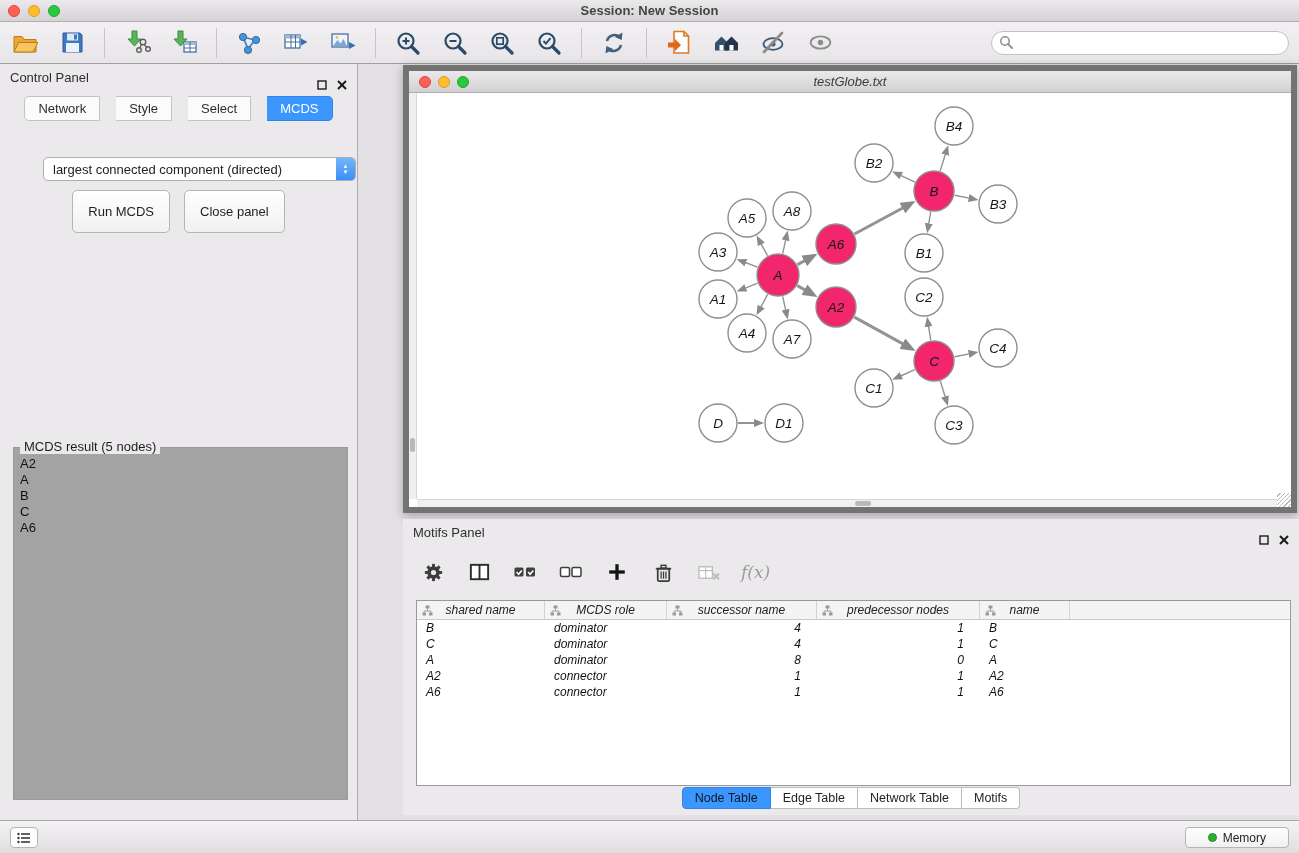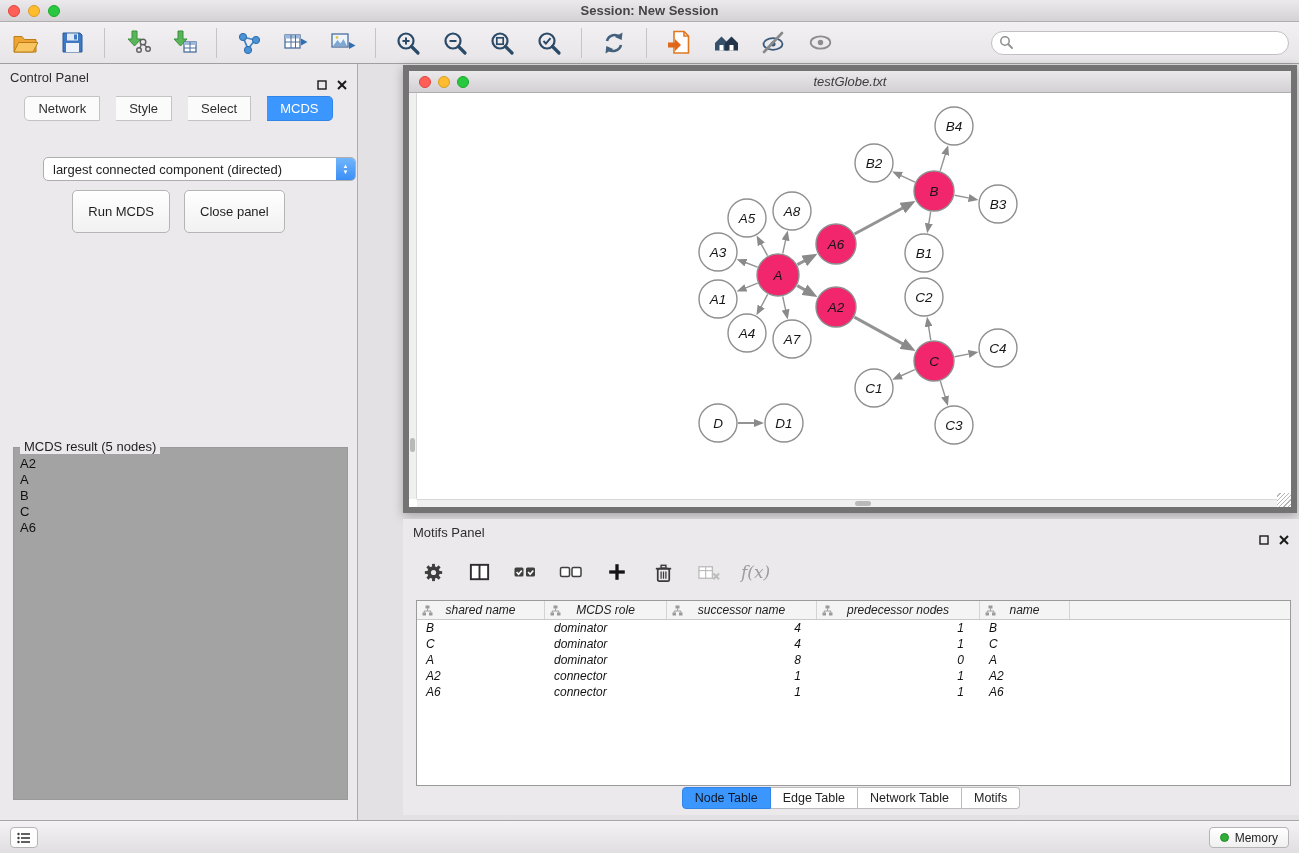--- a/index.html
+++ b/index.html
@@ -97,21 +97,21 @@
   .tp-tab:first-child { border-left:1px solid #bcbcbc; border-radius:4px 0 0 4px; }
   .tp-tab:last-child { border-radius:0 4px 4px 0; }
   .tp-tab.selected { background:#3b97fd; border-color:#3185e8; color:#0f172a; }
 
   
   .statusbar { position:absolute; left:0; bottom:0; right:0; height:33px;
     background:linear-gradient(#f4f2f4,#e0dee0); border-top:1px solid #a6a6a6; }
   .status-left-btn { position:absolute; left:10px; top:6px; width:28px; height:21px;
     background:#fdfdfd; border:1px solid #b5b5b5; border-radius:4px;
     display:flex; align-items:center; justify-content:center; cursor:pointer; }
-  .memory-btn { position:absolute; right:10px; top:6px; height:21px; padding:0 10px;
+  .memory-btn { position:absolute; right:10px; top:6px; height:21px; padding:0 22px;
     background:linear-gradient(#ffffff,#f0f0f0); border:1px solid #b5b5b5; border-radius:4px;
     display:flex; align-items:center; gap:6px; font-size:12px; color:#1f1f1f; cursor:pointer; }
   .memory-dot { width:9px; height:9px; border-radius:50%; background:#2fae37; border:1px solid #228a29; }
 </style>
 </head>
 <body>
 
 <div id="root">
 
   <div class="titlebar">

